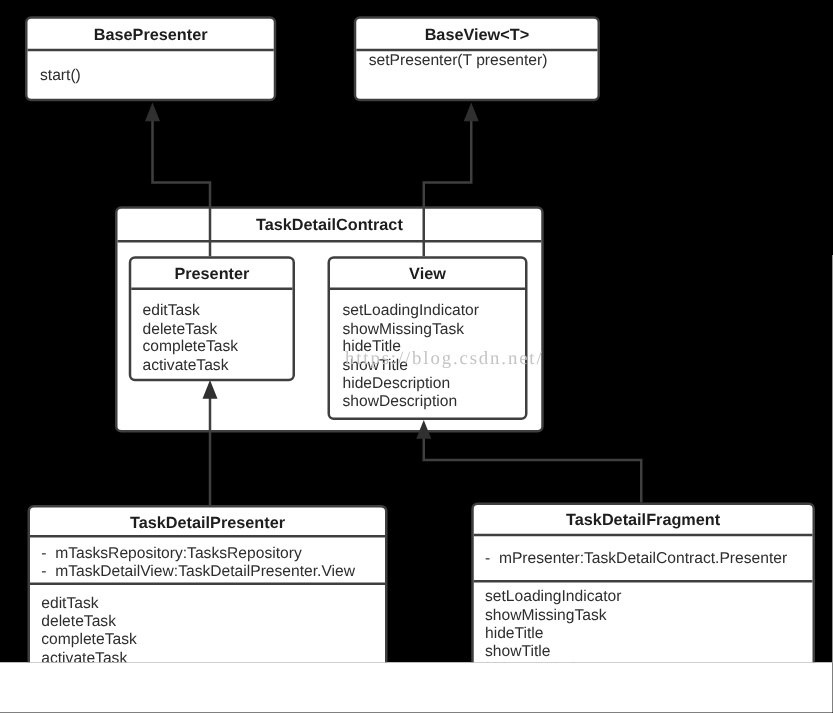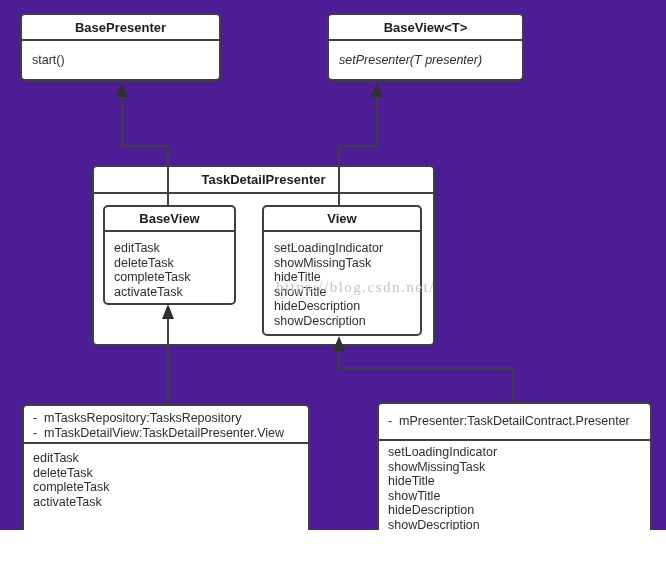--- a/index.html
+++ b/index.html
@@ -5,21 +5,21 @@
   * { margin: 0; padding: 0; box-sizing: border-box; }
   html, body { background: #ffffff; }
   body {
     font-family: "Liberation Sans", "DejaVu Sans", sans-serif;
     color: #2e2e2e;
   }
   .canvas {
     position: relative;
     width: 666px;
     height: 530px;
-    background: #4c1d95;
+    background: #000000;
     overflow: hidden;
   }
   .class-box {
     position: absolute;
     background: #ffffff;
     border: 2px solid #3f3f3f;
     border-radius: 5px;
   }
   .class-title {
     display: flex;
@@ -69,33 +69,33 @@
 
 <div class="canvas">
 
   <div class="class-box" style="left:20px; top:13px; width:201px; height:68px;">
     <div class="class-title" style="height:26px;">BasePresenter</div>
     <div class="class-section" style="padding:12px 16px 0 10px;">
       <div class="member">start()</div>
     </div>
   </div>
 
-  <div class="class-box" style="left:283px; top:13px; width:197px; height:68px;margin-left:44px;">
+  <div class="class-box" style="left:283px; top:13px; width:197px; height:68px;">
     <div class="class-title" style="height:26px;">BaseView&lt;T&gt;</div>
-    <div class="class-section" style="padding:12px 0 0 10px;font-style:italic;">
+    <div class="class-section" style="padding:0 0 0 10px;">
       <div class="member">setPresenter(T presenter)</div>
     </div>
   </div>
 
   <div class="class-box" style="left:92px; top:165px; width:343px; height:181px;">
-    <div class="class-title" style="height:27px;">TaskDetailPresenter</div>
+    <div class="class-title" style="height:27px;">TaskDetailContract</div>
   </div>
 
   <div class="class-box" style="left:103px; top:205px; width:133px; height:100px;">
-    <div class="class-title" style="height:25px;">BaseView</div>
+    <div class="class-title" style="height:25px;">Presenter</div>
     <div class="class-section" style="padding:9px 0 0 9px;">
       <div class="member">editTask</div>
       <div class="member">deleteTask</div>
       <div class="member">completeTask</div>
       <div class="member">activateTask</div>
     </div>
   </div>
 
   <div class="class-box" style="left:262px; top:205px; width:160px; height:131px;">
     <div class="class-title" style="height:25px;">View</div>
@@ -103,33 +103,35 @@
       <div class="member">setLoadingIndicator</div>
       <div class="member">showMissingTask</div>
       <div class="member">hideTitle</div>
       <div class="member">showTitle</div>
       <div class="member">hideDescription</div>
       <div class="member">showDescription</div>
     </div>
   </div>
 
   <div class="class-box" style="left:22px; top:404px; width:288px; height:142px;">
+    <div class="class-title" style="height:24px;">TaskDetailPresenter</div>
     <div class="class-section sect-divider" style="height:38px; padding:5px 0 16px 9px;">
       <div class="member">-  mTasksRepository:TasksRepository</div>
       <div class="member">-  mTaskDetailView:TaskDetailPresenter.View</div>
     </div>
     <div class="class-section" style="padding:7px 0 0 9px;">
       <div class="member">editTask</div>
       <div class="member">deleteTask</div>
       <div class="member">completeTask</div>
       <div class="member">activateTask</div>
     </div>
   </div>
 
   <div class="class-box" style="left:377px; top:402px; width:275px; height:157px;">
+    <div class="class-title" style="height:25px;">TaskDetailFragment</div>
     <div class="class-section sect-divider" style="height:37px; padding:10px 0 0 9px;">
       <div class="member">-  mPresenter:TaskDetailContract.Presenter</div>
     </div>
     <div class="class-section" style="padding:4px 0 0 9px;">
       <div class="member">setLoadingIndicator</div>
       <div class="member">showMissingTask</div>
       <div class="member">hideTitle</div>
       <div class="member">showTitle</div>
       <div class="member">hideDescription</div>
       <div class="member">showDescription</div>

